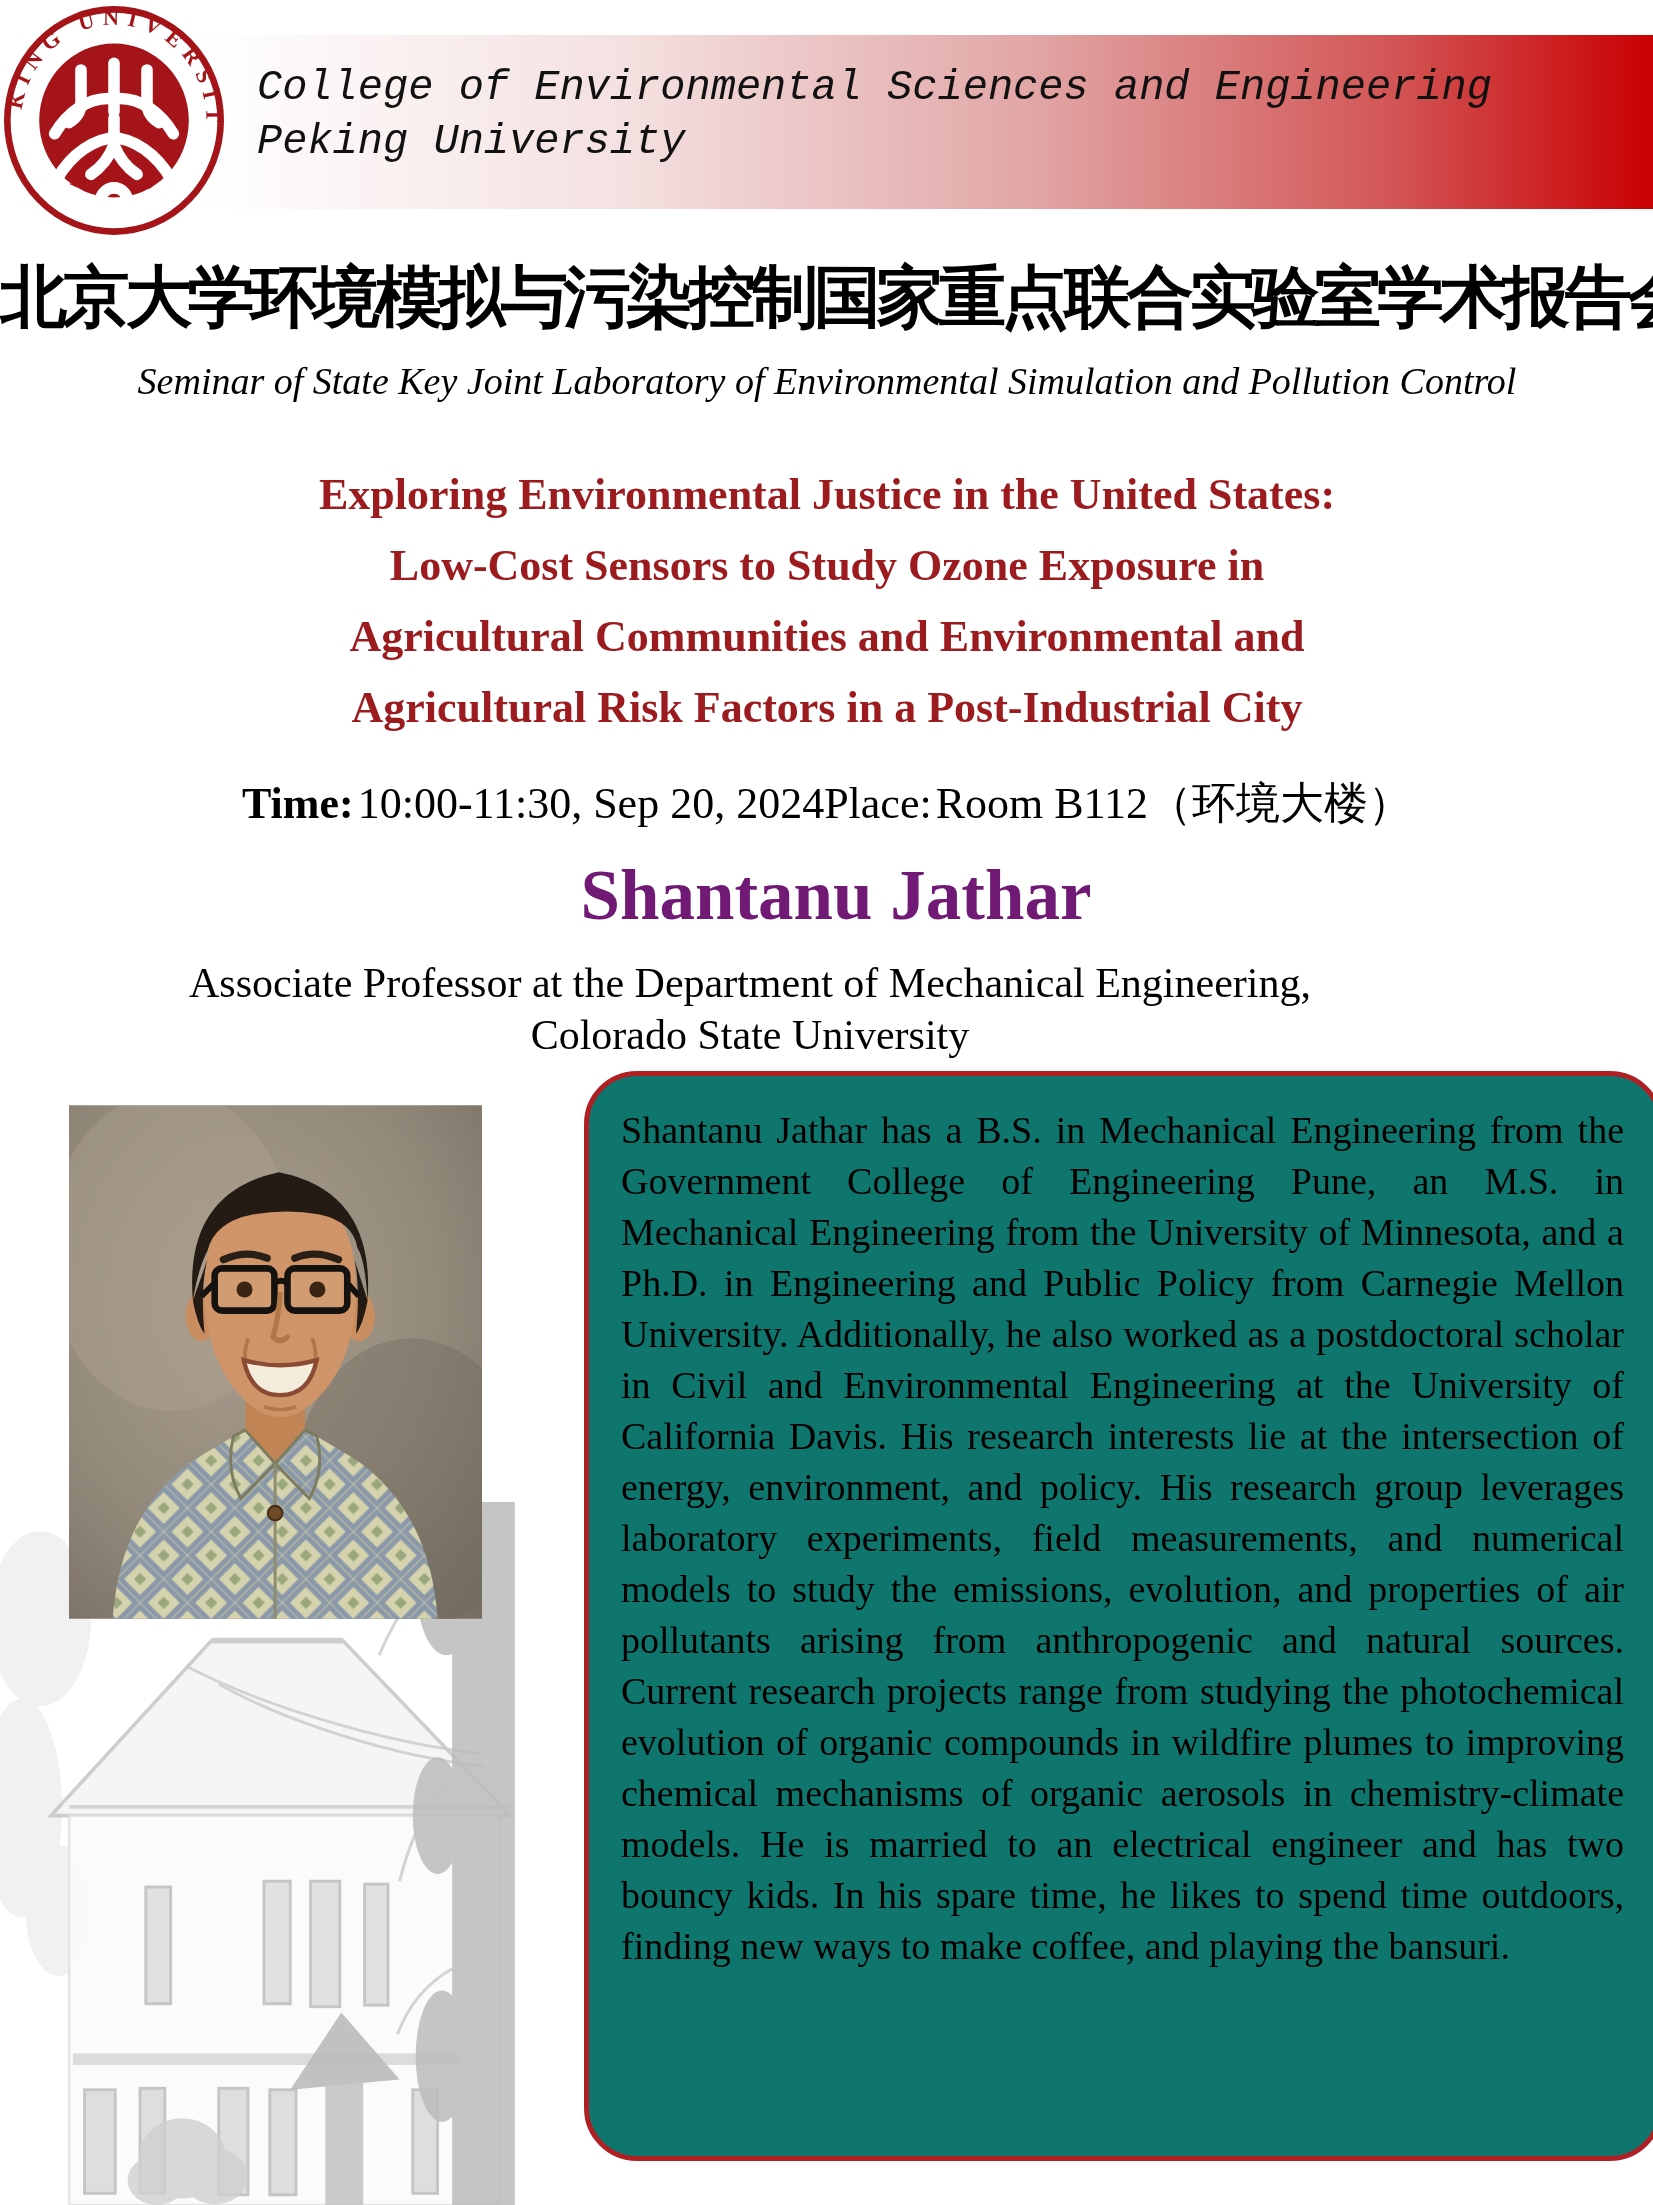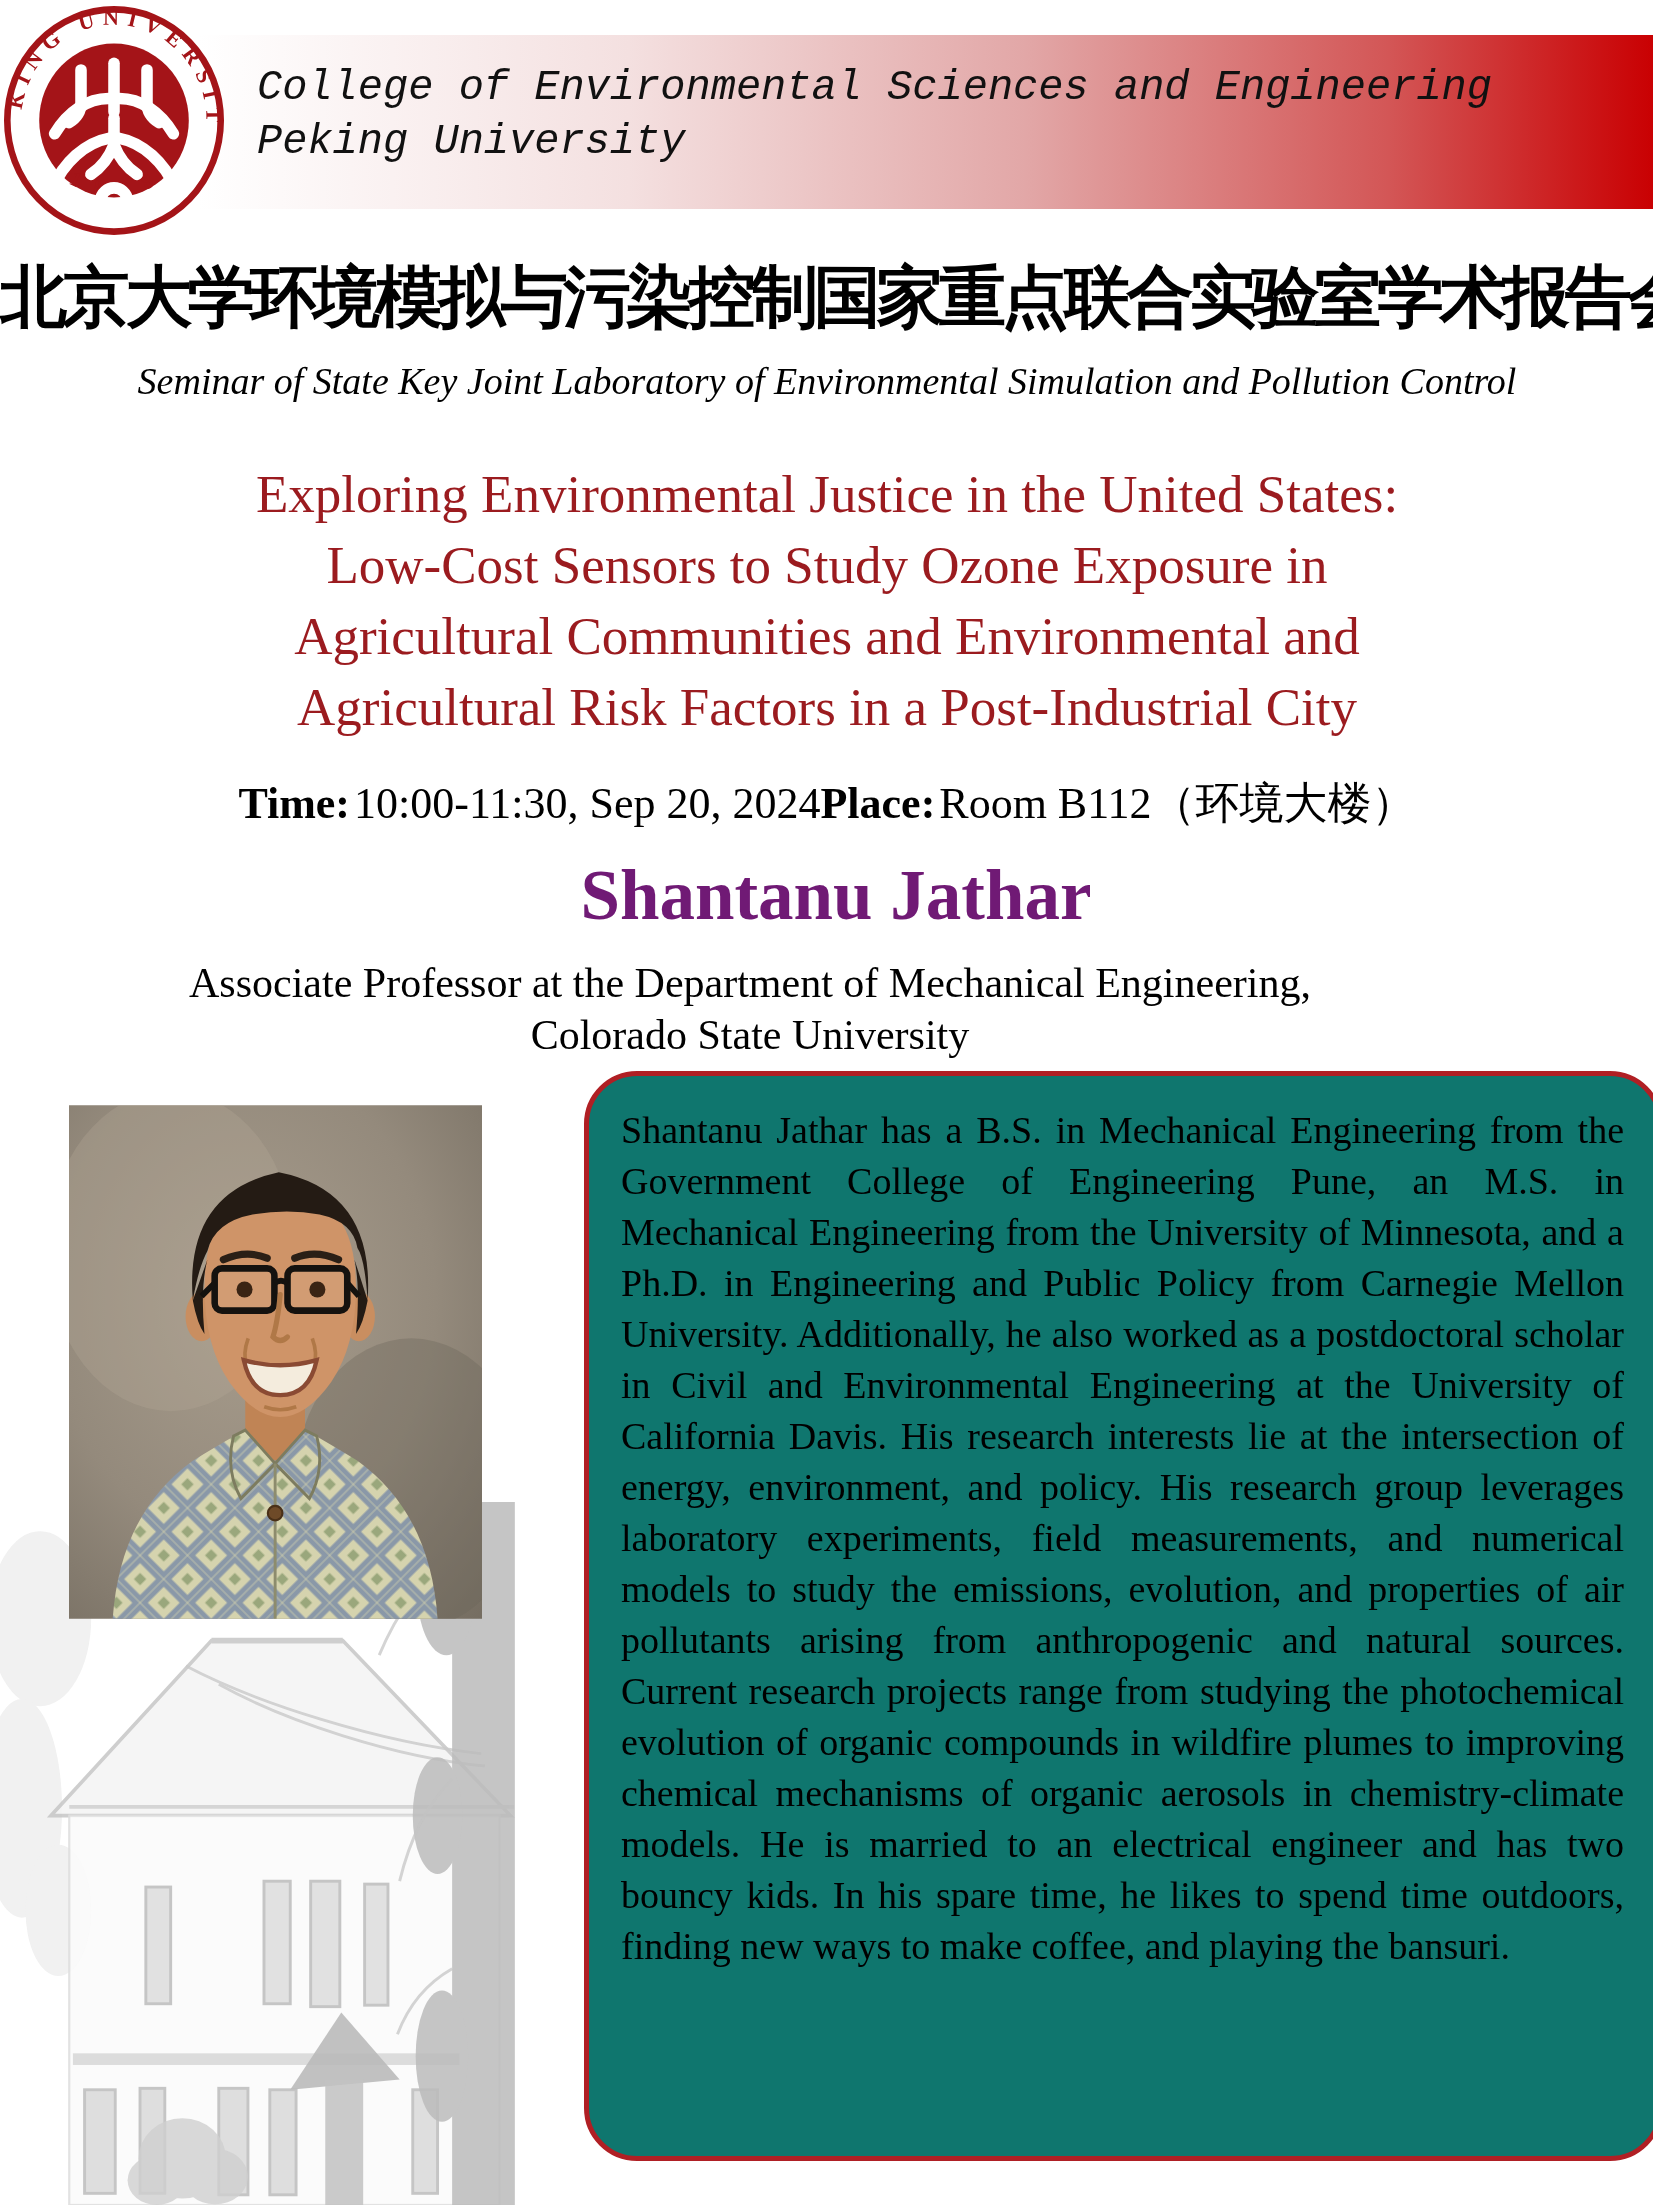--- a/index.html
+++ b/index.html
@@ -13,27 +13,27 @@
   .header-text{position:absolute;left:257px;top:61px;font-style:italic;font-size:42px;line-height:54px;color:#111;font-family:Liberation Mono, monospace;}
 
   
   .cn-title{position:absolute;left:0;top:252px;width:1654px;text-align:center;
             font-size:67px;font-weight:700;letter-spacing:-4.4px;white-space:nowrap;color:#000;}
   .en-subtitle{position:absolute;left:0;top:359px;width:1654px;text-align:center;
             font-style:italic;font-size:38px;color:#000;}
 
   
   .talk-title{position:absolute;left:0;top:459px;width:1654px;text-align:center;color:#9b1b1f;}
-  .talk-title .line{font-size:53px;font-weight:400;line-height:71px;}
+  .talk-title .line{font-size:44px;font-weight:700;line-height:71px;}
 
   
   .time-place{position:absolute;left:0;top:774px;width:1654px;text-align:center;font-size:44px;color:#000;}
   .time-place .lbl{font-weight:700;}
   .time-place .val{margin-left:4px;}
-  .time-place .place-lbl{font-weight:700;}
+  .time-place .place-lbl{font-weight:400;}
 
   
   .speaker-name{position:absolute;left:14px;top:855px;width:1644px;text-align:center;
                 font-size:71px;font-weight:700;color:#701a75;}
   .affiliation{position:absolute;left:0;top:957px;width:1500px;text-align:center;
                font-size:42px;line-height:52px;color:#000;}
 
   
   .photo{position:absolute;left:69px;top:1105px;width:413px;height:514px;z-index:3;}
   .photo svg{display:block;}

